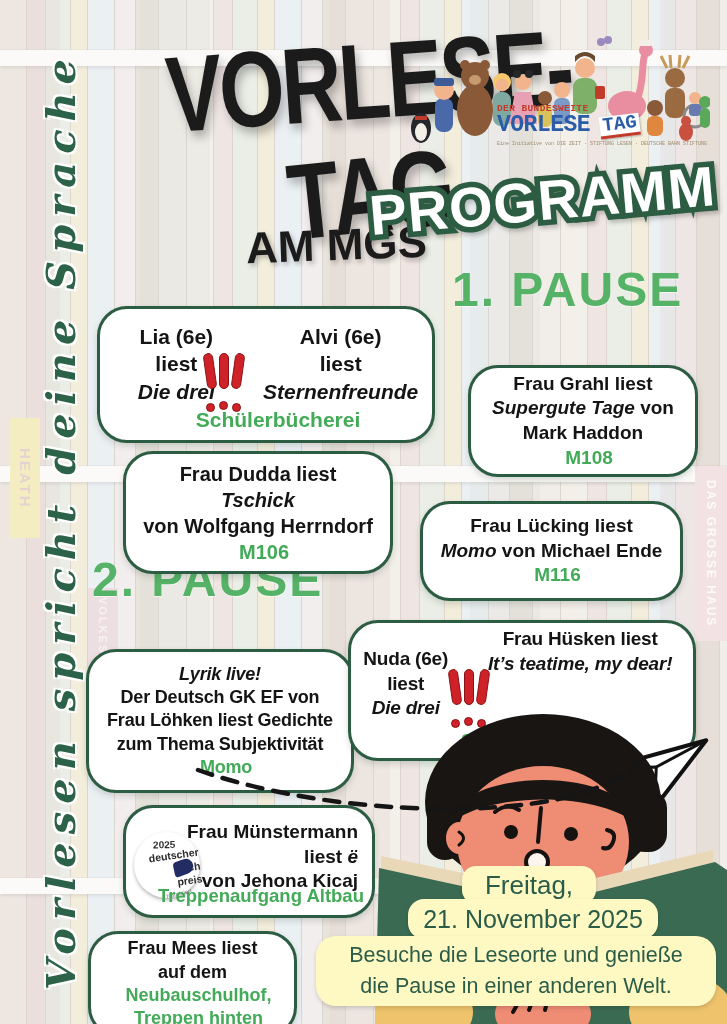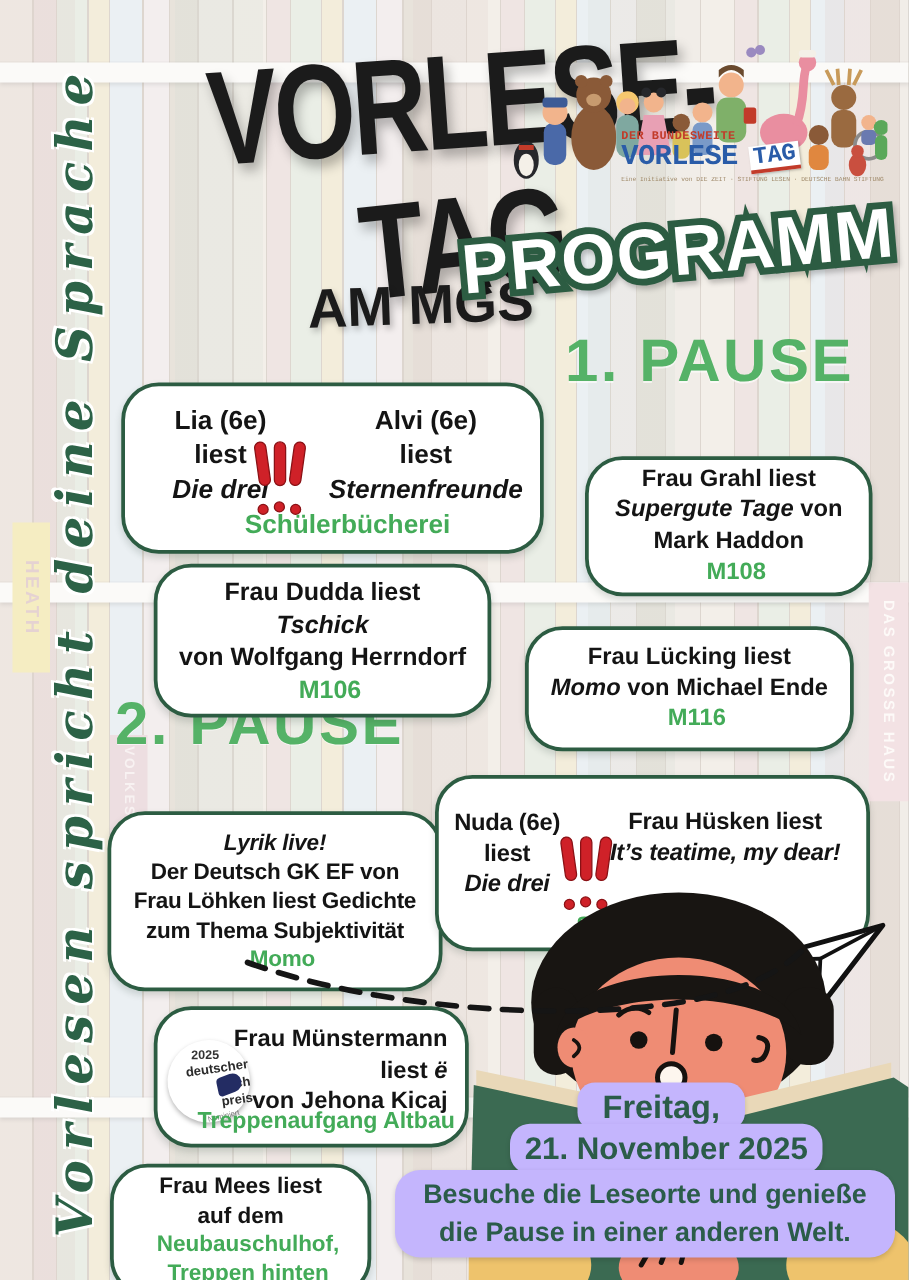--- a/index.html
+++ b/index.html
@@ -81,21 +81,21 @@
   .card-muenstermann{left:123px;top:782px;width:252px;height:113px;font-size:19px;
     align-items:flex-end;justify-content:flex-start;padding-top:12px;padding-right:14px;}
   .card-muenstermann .tline{text-align:right;}
   .card-muenstermann .loc{position:absolute;left:0;bottom:8px;width:100%;text-align:center;font-size:18.5px;}
   .card-mees{left:88px;top:908px;width:209px;height:106px;font-size:18px;}
   .cols .col{position:absolute;display:flex;flex-direction:column;}
   .card-lia .col-l{left:2%;top:14px;width:42%;}
   .card-lia .col-r{left:47%;top:14px;width:51%;}
   .card-lia .loc{position:absolute;bottom:8px;left:0;width:100%;}
   .card-nuda .col-l{left:1%;top:24px;width:30%;}
-  .card-nuda .col-r{left:35%;top:23px;width:64%;}
+  .card-nuda .col-r{left:35%;top:4px;width:64%;}
   .card-nuda .loc{position:absolute;bottom:6px;left:0;width:100%;}
 
   
   .drei{position:absolute;width:44px;height:60px;}
   .card-lia .drei{left:31%;top:44px;}
   .card-nuda .drei{left:28.5%;top:46px;}
   .drei i{position:absolute;background:var(--red,#cf2128);border:1px solid #8a1115;box-sizing:border-box;}
   .drei .b{top:0;width:10px;height:36px;border-radius:6px;}
   .drei .b1{left:2px;transform:rotate(-8deg);}
   .drei .b2{left:16px;}
@@ -110,21 +110,21 @@
     box-shadow:0 2px 4px rgba(0,0,0,.3);transform:rotate(-8deg);text-align:center;font-weight:bold;}
   .badge-year{font-size:10px;color:#333;margin-top:7px;transform:rotate(7deg);}
   .badge-word{font-size:10.5px;color:#2b2b2b;line-height:1.05;text-align:left;margin-left:9px;font-weight:bold;}
   .badge-blob{position:absolute;right:7px;top:30px;width:20px;height:15px;background:#232c63;
     border-radius:4px 10px 8px 4px;transform:rotate(-12deg) skewX(-8deg);}
   .badge-note{font-size:6px;color:#777;margin-top:1px;margin-left:16px;transform:rotate(-5deg);font-weight:normal;}
 
   
   .person-svg{position:absolute;left:375px;top:710px;width:352px;height:314px;}
   .trail-svg{position:absolute;left:190px;top:748px;width:460px;height:80px;overflow:visible;}
-  .pill{position:absolute;background:#c4b5fd;color:var(--footer_green,#2b5c49);font-weight:bold;text-align:center;
+  .pill{position:absolute;background:#fef9c3;color:var(--footer_green,#2b5c49);font-weight:normal;text-align:center;
     display:flex;align-items:center;justify-content:center;box-shadow:0 2px 4px rgba(0,0,0,.15);}
   .pill-date1{left:462px;top:866px;width:134px;height:38px;font-size:26px;border-radius:14px;}
   .pill-date2{left:408px;top:899px;width:250px;height:40px;font-size:25px;border-radius:16px;}
   .pill-msg{left:316px;top:936px;width:400px;height:70px;font-size:21.5px;line-height:1.45;
     flex-direction:column;border-radius:20px;}
 </style>
 </head>
 <body>
 
 <div class="poster">

